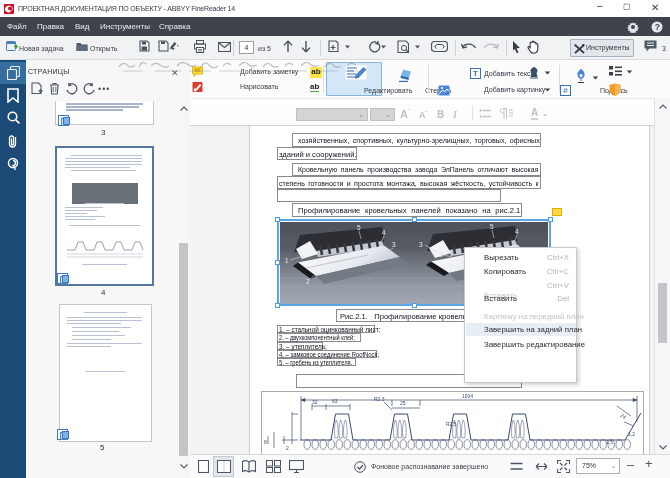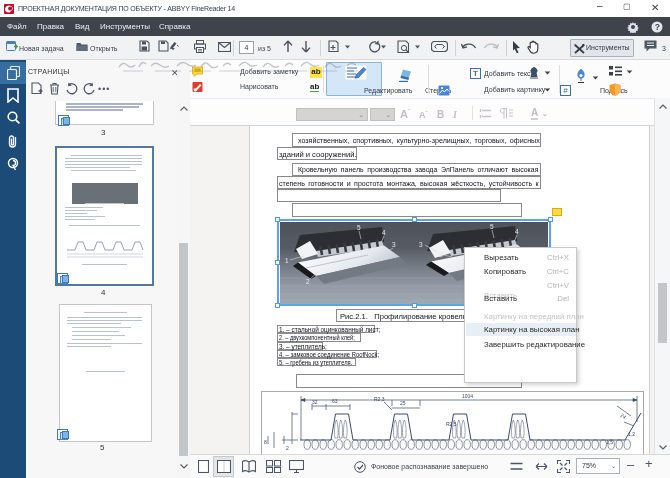--- a/index.html
+++ b/index.html
@@ -415,20 +415,21 @@
   <div class="tbox" style="left:102px;top:7px;width:249px;height:14px;"></div>
   <div class="tbox" style="left:87px;top:21px;width:80px;height:13px;"></div>
   <div class="tbox" style="left:102px;top:37px;width:249px;height:13px;"></div>
   <div class="tbox" style="left:87px;top:50px;width:264px;height:13px;"></div>
   <div class="tbox" style="left:87px;top:63px;width:224px;height:13px;"></div>
   <div class="tbox" style="left:102px;top:77px;width:230px;height:14px;"></div>
   <div class="tline" style="left:108px;top:9.5px;word-spacing:1.5px;transform:scaleX(0.936);transform-origin:0 0;">хозяйственных, спортивных, культурно-зрелищных, торговых, офисных</div>
   <div class="tline" style="left:89px;top:24px;">зданий и сооружений.</div>
   <div class="tline" style="left:108px;top:39px;word-spacing:2px;transform:scaleX(0.9125);transform-origin:0 0;">Кровельную  панель  производства  завода  ЭлПанель  отличают  высокая</div>
   <div class="tline" style="left:89px;top:52.5px;word-spacing:1.5px;transform:scaleX(0.925);transform-origin:0 0;">степень  готовности  и  простота  монтажа,  высокая  жёсткость,  устойчивость  к</div>
+  <div class="tline" style="left:108px;top:79.5px;word-spacing:2.6px;">Профилирование кровельных панелей показано на рис.2.1.</div>
 
   <svg id="photo" style="position:absolute;left:90px;top:96px;" width="268" height="82" viewBox="0 0 268 82">
     <defs>
       <linearGradient id="pbg" x1="0" y1="0" x2="0" y2="1">
         <stop offset="0" stop-color="#4e525a"></stop>
           <stop offset="0.3" stop-color="#565a62"></stop>
           <stop offset="0.55" stop-color="#767c86"></stop>
           <stop offset="0.8" stop-color="#959ca8"></stop>
           <stop offset="1" stop-color="#a0a8b2"></stop>
       </linearGradient>
@@ -560,21 +561,21 @@
   <div id="ctx-hl"></div>
   <div class="ctx-it" style="top:5px;">Вырезать</div>
     <div class="ctx-sc" style="top:5px;">Ctrl+X</div>
   <div class="ctx-it" style="top:19px;">Копировать</div>
     <div class="ctx-sc" style="top:19px;">Ctrl+C</div>
   <div class="ctx-it ctx-dis" style="top:33px;">Вставить</div>
     <div class="ctx-sc" style="top:33px;">Ctrl+V</div>
   <div class="ctx-it" style="top:46px;">Вставить</div>
     <div class="ctx-sc" style="top:46px;">Del</div>
   <div class="ctx-it ctx-dis" style="top:54px;">Картинку на передний план</div>
-  <div class="ctx-it" style="top:77px;">Картинку на высокая план</div>
+  <div class="ctx-it" style="top:77px;">Завершить на задний план</div>
   <div class="ctx-it" style="top:92px;">Завершить редактирование</div>
 </div>
 
 <div class="abs" id="bottombar">
   <svg class="bb-ic" style="left:8px;" width="11" height="13" viewBox="0 0 11 13">
       <rect x="0.5" y="0.5" width="10" height="12" fill="#fff" stroke="#4a5568" stroke-width="1.1"></rect>
     </svg>
   <div style="position:absolute;left:23px;top:1px;width:21px;height:21px;background:#e3e7ea;border:1px solid #c2c8ce;"></div>
   <svg class="bb-ic" style="left:27px;" width="14" height="13" viewBox="0 0 14 13">
       <path d="M6 0.5 H0.5 v12 H6 M8 0.5 h5.5 v12 H8" fill="#fff" stroke="#4a5568" stroke-width="1.1"></path>

